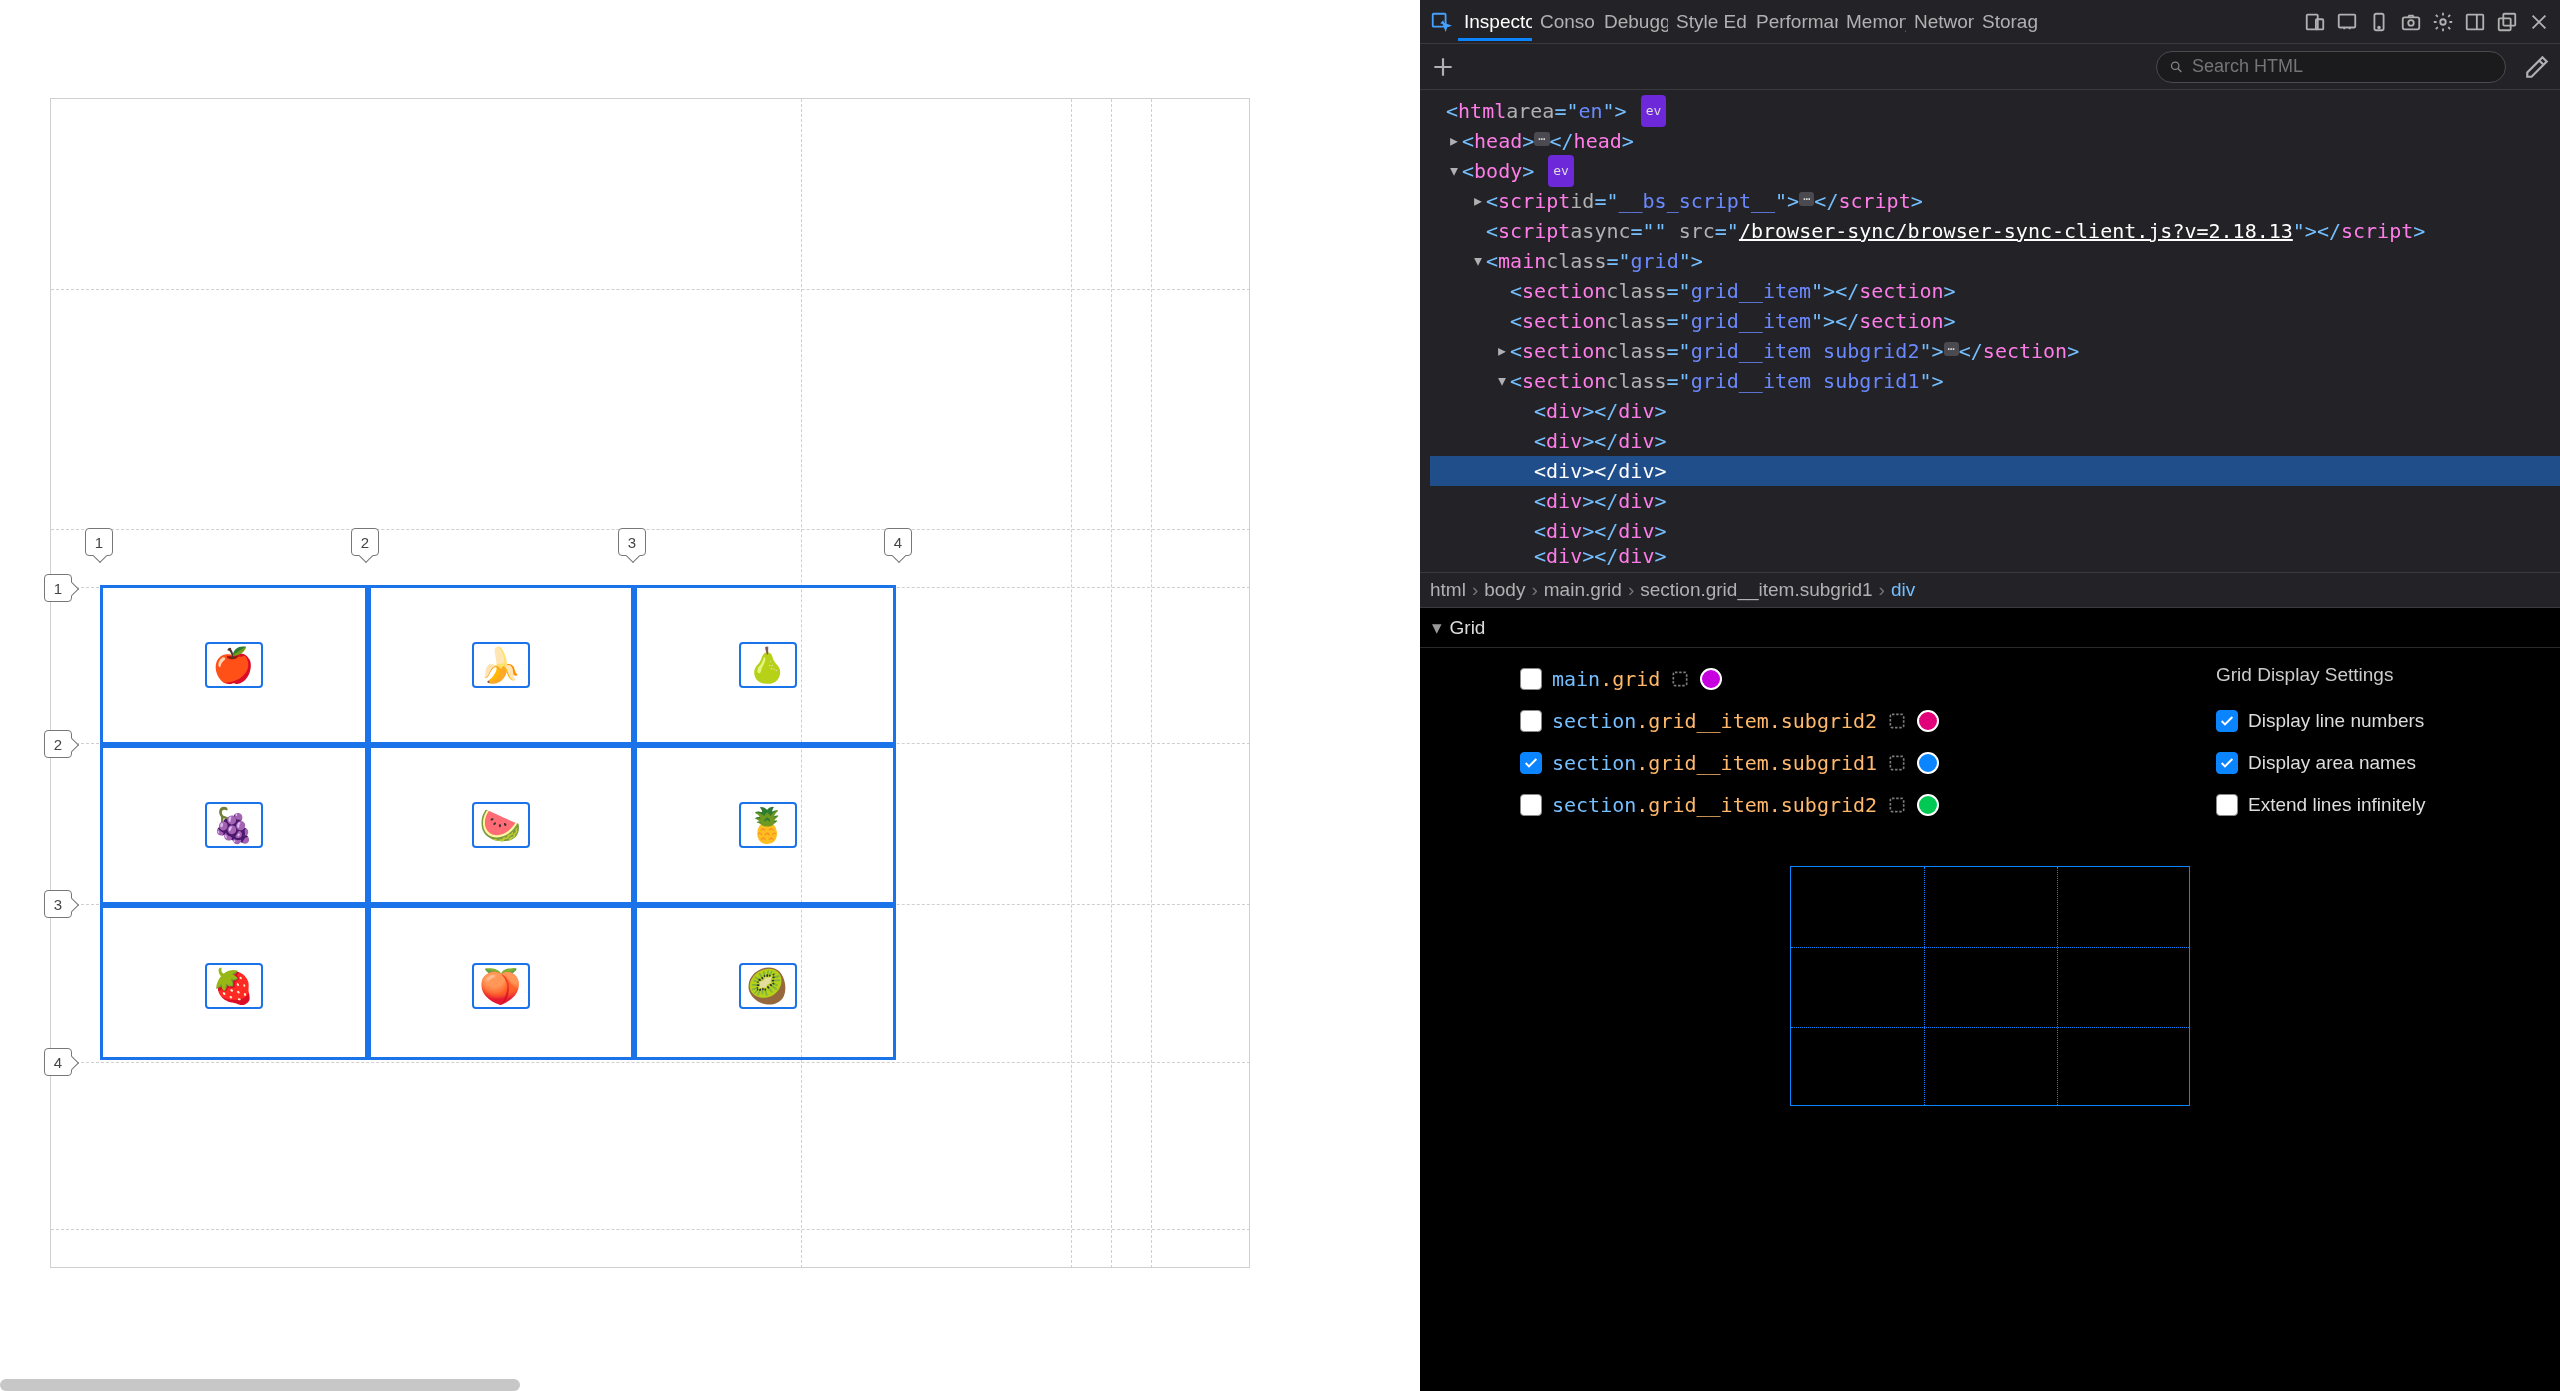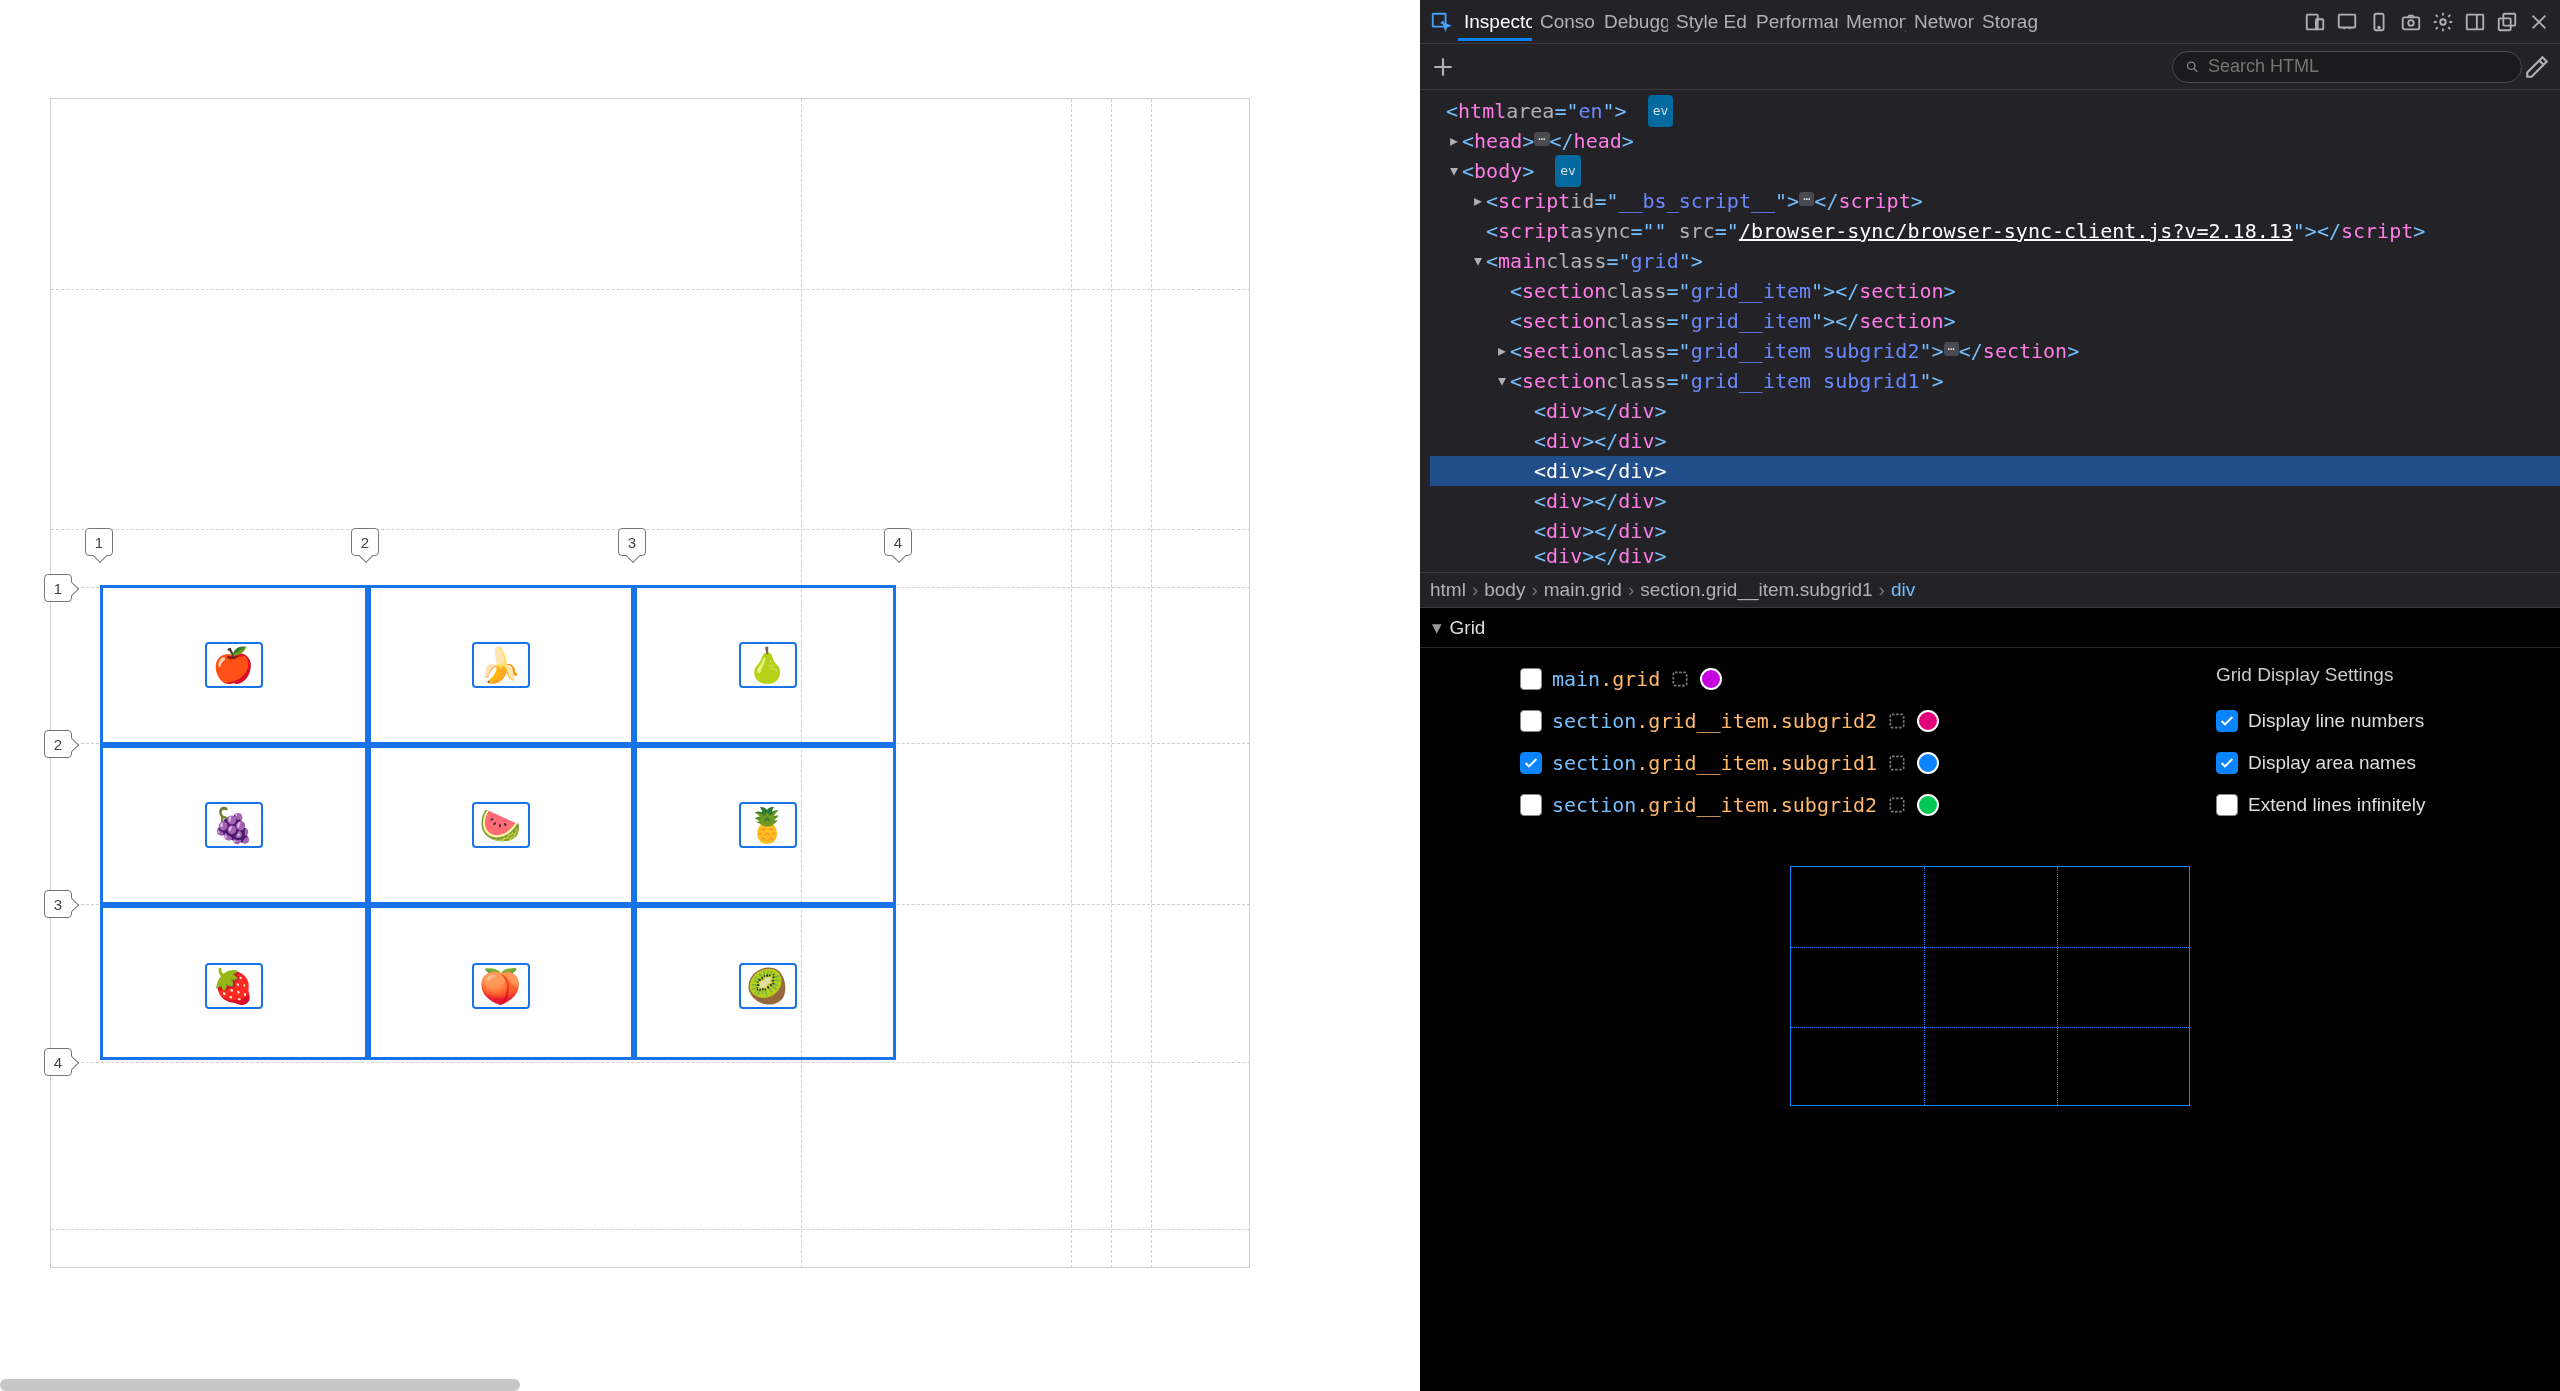--- a/index.html
+++ b/index.html
@@ -124,21 +124,21 @@
 .toolbar .icon-btn {
   width: 30px; height: 30px;
   display: flex; align-items: center; justify-content: center;
   color: #b1b1b3; cursor: pointer;
 }
 .toolbar .icon-btn.active { color: #45a1ff; }
 .toolbar svg { width: 22px; height: 22px; }
 
 .search-row{
   height:46px;background:#232327;border-bottom:1px solid #3a3a3e;
-  display:flex;align-items:center;padding:0 10px;gap:2px;
+  display:flex;align-items:center;padding:0 10px;gap:18px;
 }
 .search-row .plus{width:26px;height:26px;color:#b1b1b3;cursor:pointer;}
 .search-row .spacer{flex:1;}
 .search-row .search-box{
   width:350px;height:32px;background:#1b1b1d;border:1px solid #4a4a4f;
   border-radius:16px;display:flex;align-items:center;gap:8px;padding:0 12px;
 }
 .search-row .search-box svg{width:16px;height:16px;color:#888;}
 .search-row .search-box input{
   background:none;border:none;outline:none;color:#b1b1b3;font-size:18px;width:100%;
@@ -164,21 +164,21 @@
 .twisty.collapsed::before{content:"▸";}
 .twisty.expanded::before{content:"▾";}
 .p-tag{color:#75bfff;}       
 .p-name{color:#ff7de9;}      
 .p-attr{color:#b1b1b3;}      
 .p-val{color:#6b89ff;}       
 .p-str{color:#86de74;}       
 .p-link{color:#ffffff;text-decoration:underline;}
 .ev-badge{
   display:inline-flex;align-items:center;justify-content:center;
-  font-size:13px;background:#0369a1;color:#ddd;border-radius:4px;padding:1px 5px;margin-left:21px;
+  font-size:13px;background:#6d28d9;color:#ddd;border-radius:4px;padding:1px 5px;margin-left:14px;
 }
 .ellips{
   display:inline-block;background:#4a4a50;border-radius:3px;padding:0 4px;
   font-size:12px;color:#ddd;line-height:14px;transform:translateY(-2px);
 }
 
 
 .crumbs{
   height:36px;background:#232327;border-top:1px solid #3a3a3e;border-bottom:1px solid #3a3a3e;
   display:flex;align-items:center;font-size:19px;color:#b1b1b3;padding:0 10px;gap:6px;

